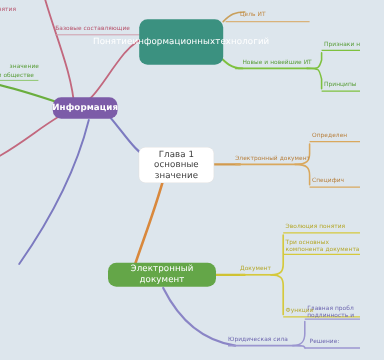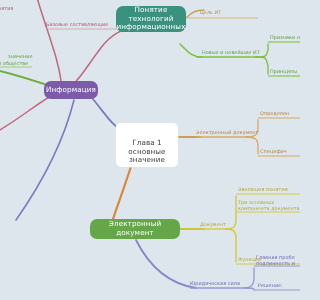--- a/index.html
+++ b/index.html
@@ -29,21 +29,21 @@
     color: #ffffff;
     font-size: 7.2px;
     line-height: 8.6px;
     display: flex;
     align-items: center;
     justify-content: center;
     padding: 2px 4px;
     letter-spacing: 0.1px;
   }
   .node-teal   { background: #3b9180; }
-  .node-purple { background: #7c5ca8; }
+  .node-purple { background: #7c5ca8; font-weight: bold; }
   .node-green  { background: #64a648; }
   .node-white  {
     background: #ffffff;
     color: #3c3c3c;
     border-radius: 5px;
     box-shadow: 0 0 0 0.5px #e2e2e2;
   }
   .lbl {
     position: absolute;
     font-size: 4.9px;
@@ -110,31 +110,31 @@
     <path d="M 236,212 L 236,212" stroke="#d5c93d" stroke-width="1.1" fill="none"></path>
 
     <path d="M 136,240 C 150,268 170,284 196,288" stroke="#8a85c6" stroke-width="1.8" fill="none" stroke-linecap="round"></path>
     <path d="M 190,288 L 244,288" stroke="#9b96d0" stroke-width="1.3" fill="none"></path>
     <path d="M 244,288 C 252,288 254,284 254,278 L 254,268" stroke="#9b96d0" stroke-width="1.3" fill="none" stroke-linecap="round"></path>
     <path d="M 254,266 L 300,266" stroke="#9b96d0" stroke-width="1.1" fill="none"></path>
     <path d="M 254,290 L 300,290" stroke="#9b96d0" stroke-width="1.1" fill="none"></path>
     <path d="M 244,288 C 252,288 254,288 254,290" stroke="#9b96d0" stroke-width="1.3" fill="none" stroke-linecap="round"></path>
   </svg>
 
-  <div class="node node-teal" style="left:116px; top:6px; width:70px; height:26px; flex-direction:column;">
+  <div class="node node-teal" style="left:116px; top:16px; width:70px; height:38px; ">
     <span>Понятие</span>
+    <span>информационных</span>
     <span>технологий</span>
-    <span>информационных</span>
   </div>
 
   <div class="node node-purple" style="left:44px; top:81px; width:54px; height:18px;">
     <span>Информация</span>
   </div>
 
-  <div class="node node-white" style="left:116px; top:123px; width:62px; height:44px; flex-direction:column;justify-content:flex-end;">
+  <div class="node node-white" style="left:116px; top:123px; width:62px; height:29px; flex-direction:column;">
     <span>Глава 1</span>
     <span>основные значение</span>
   </div>
 
   <div class="node node-green" style="left:90px; top:219px; width:90px; height:20px;">
     <span>Электронный документ</span>
   </div>
 
   <div class="lbl l-pink" style="left:-2px; top:6px;">нятия</div>
 

